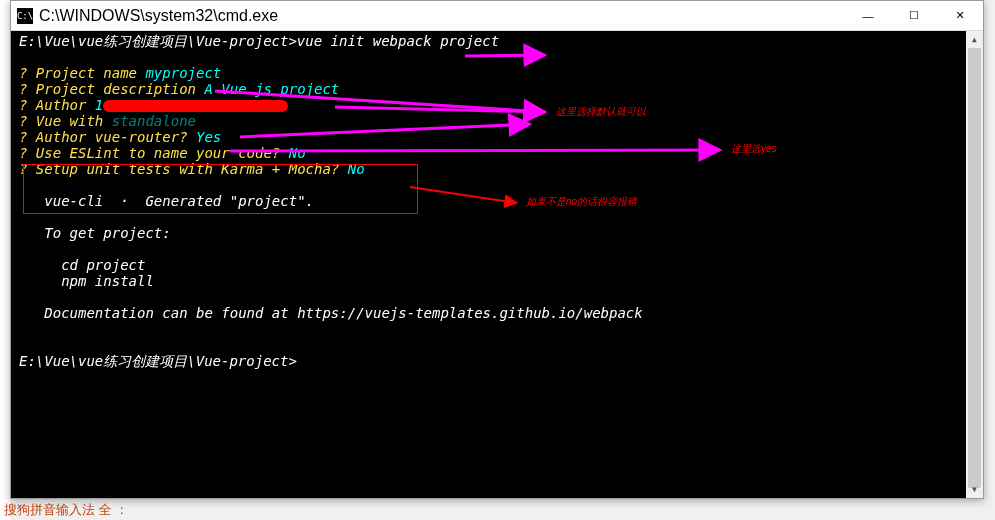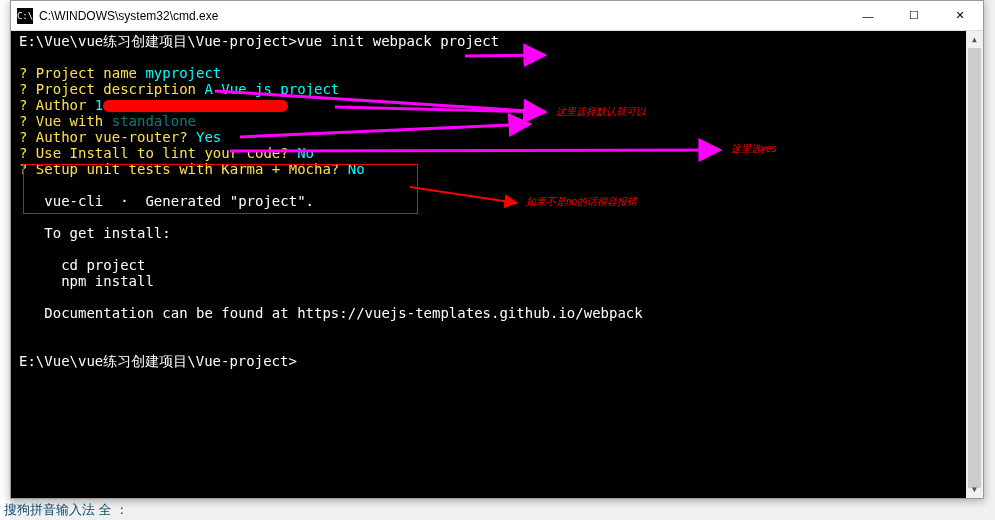--- a/index.html
+++ b/index.html
@@ -37,21 +37,21 @@
       align-items: center;
       justify-content: center;
     }
     .titlebar-icon span {
       color: #fff;
       font-size: 9px;
       font-family: monospace;
     }
     .titlebar-text {
       flex: 1;
-      font-size: 12px;
+      font-size: 16px;
       font-family: "Segoe UI", sans-serif;
     }
     .window-controls {
       display: flex;
     }
     .win-btn {
       width: 46px;
       height: 30px;
       display: flex;
       align-items: center;
@@ -62,20 +62,21 @@
     .terminal {
       position: relative;
       background: #000;
       height: calc(100% - 30px);
       padding: 2px 8px;
       font-size: 14px;
       line-height: 16px;
       color: #fff;
       font-family: "NSimSun", "SimSun", "Consolas", monospace;
       overflow: hidden;
+      font-style: italic;
     }
     .scrollbar {
       position: absolute;
       right: 0;
       top: 0;
       width: 17px;
       height: 100%;
       background: #f0f0f0;
     }
     .scrollbar-thumb {
@@ -137,21 +138,21 @@
       height: 520px;
       pointer-events: none;
     }
     .ime-bar {
       position: absolute;
       left: 0;
       bottom: 0;
       height: 20px;
       font-size: 13px;
       font-family: "SimSun", sans-serif;
-      color: #0c4a6e;
+      color: #c2410c;
       padding-left: 4px;
       display: flex;
       align-items: center;
     }
     .left-strip {
       position: absolute;
       left: 0;
       top: 0;
       width: 10px;
       height: 520px;
@@ -179,26 +180,26 @@
   </div>
 
   <div class="terminal">
     <div class="line">E:\Vue\vue练习创建项目\Vue-project&gt;vue init webpack project</div>
     <div class="line">&nbsp;</div>
     <div class="line"><span class="green">? Project name </span><span class="cyan">myproject</span></div>
     <div class="line"><span class="green">? Project description </span><span class="cyan">A Vue.js project</span></div>
     <div class="line"><span class="green">? Author </span><span class="cyan">1</span><span class="redacted"></span></div>
     <div class="line"><span class="green">? Vue with </span><span class="teal">standalone</span></div>
     <div class="line"><span class="green">? Author vue-router? </span><span class="cyan">Yes</span></div>
-    <div class="line"><span class="green">? Use Install to lint your code? </span><span class="cyan">No</span></div>
+    <div class="line"><span class="green">? Use ESLint to name your code? </span><span class="cyan">No</span></div>
     <div class="line"><span class="green">? Setup unit tests with Karma + Mocha? </span><span class="cyan">No</span></div>
     <div class="line">&nbsp;</div>
     <div class="line">   vue-cli  ·  Generated "project".</div>
     <div class="line">&nbsp;</div>
-    <div class="line">   To get install:</div>
+    <div class="line">   To get project:</div>
     <div class="line">&nbsp;</div>
     <div class="line">     cd project</div>
     <div class="line">     npm install</div>
     <div class="line">&nbsp;</div>
     <div class="line">   Documentation can be found at https://vuejs-templates.github.io/webpack</div>
     <div class="line">&nbsp;</div>
     <div class="line">&nbsp;</div>
     <div class="line">E:\Vue\vue练习创建项目\Vue-project&gt;</div>
 
     <div class="box-highlight"></div>

